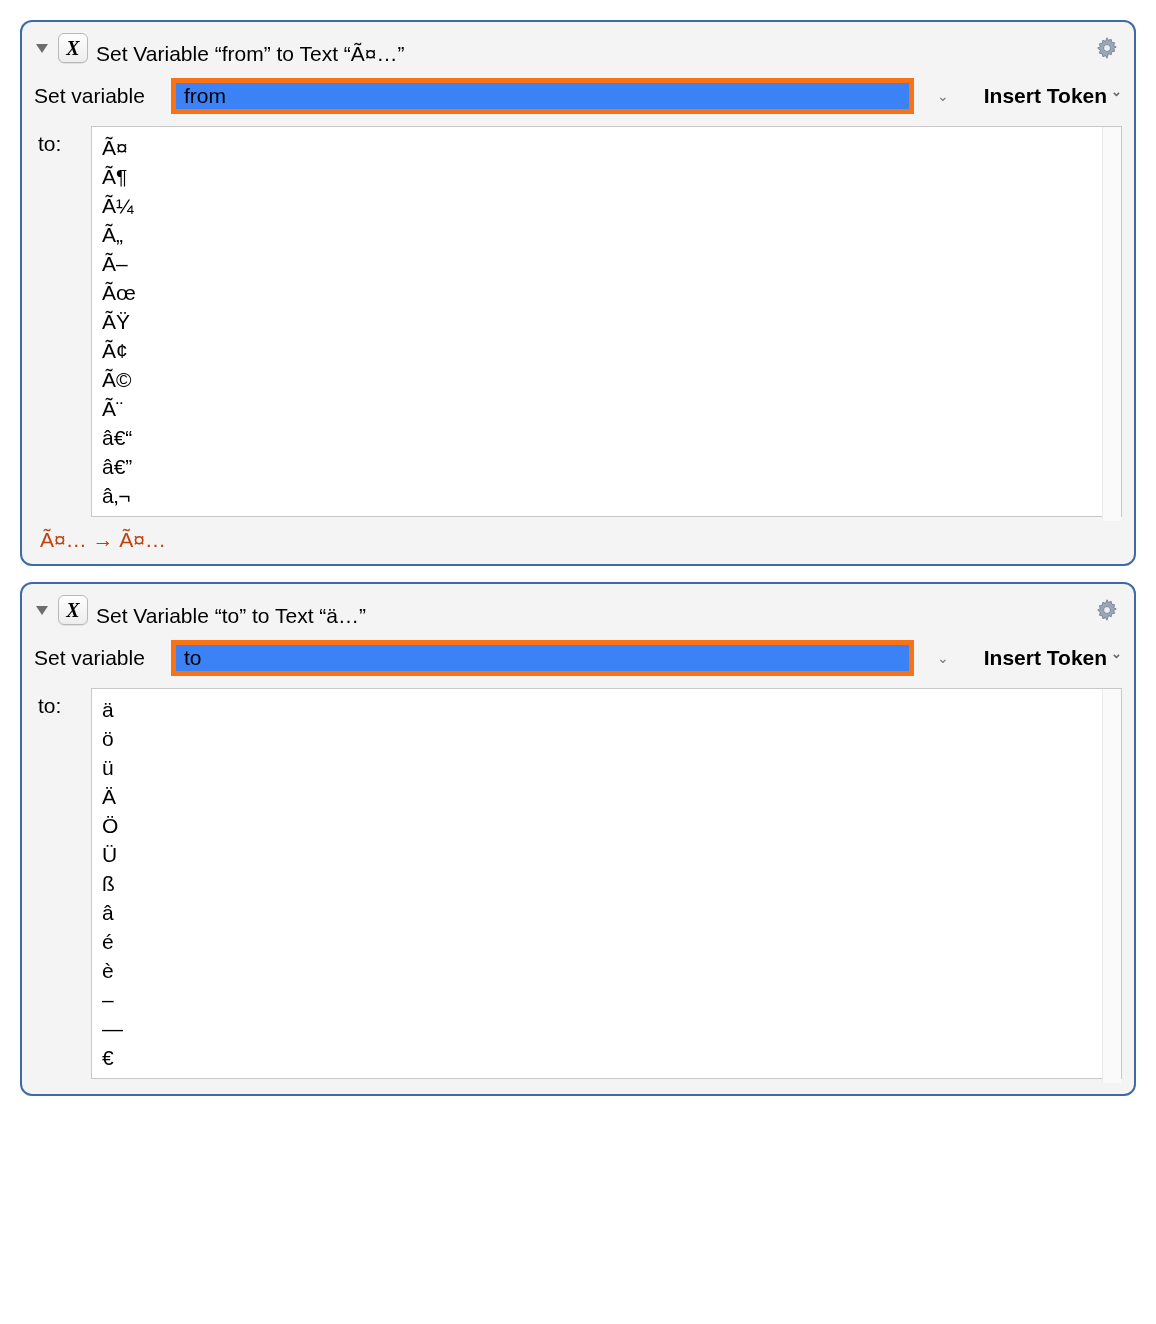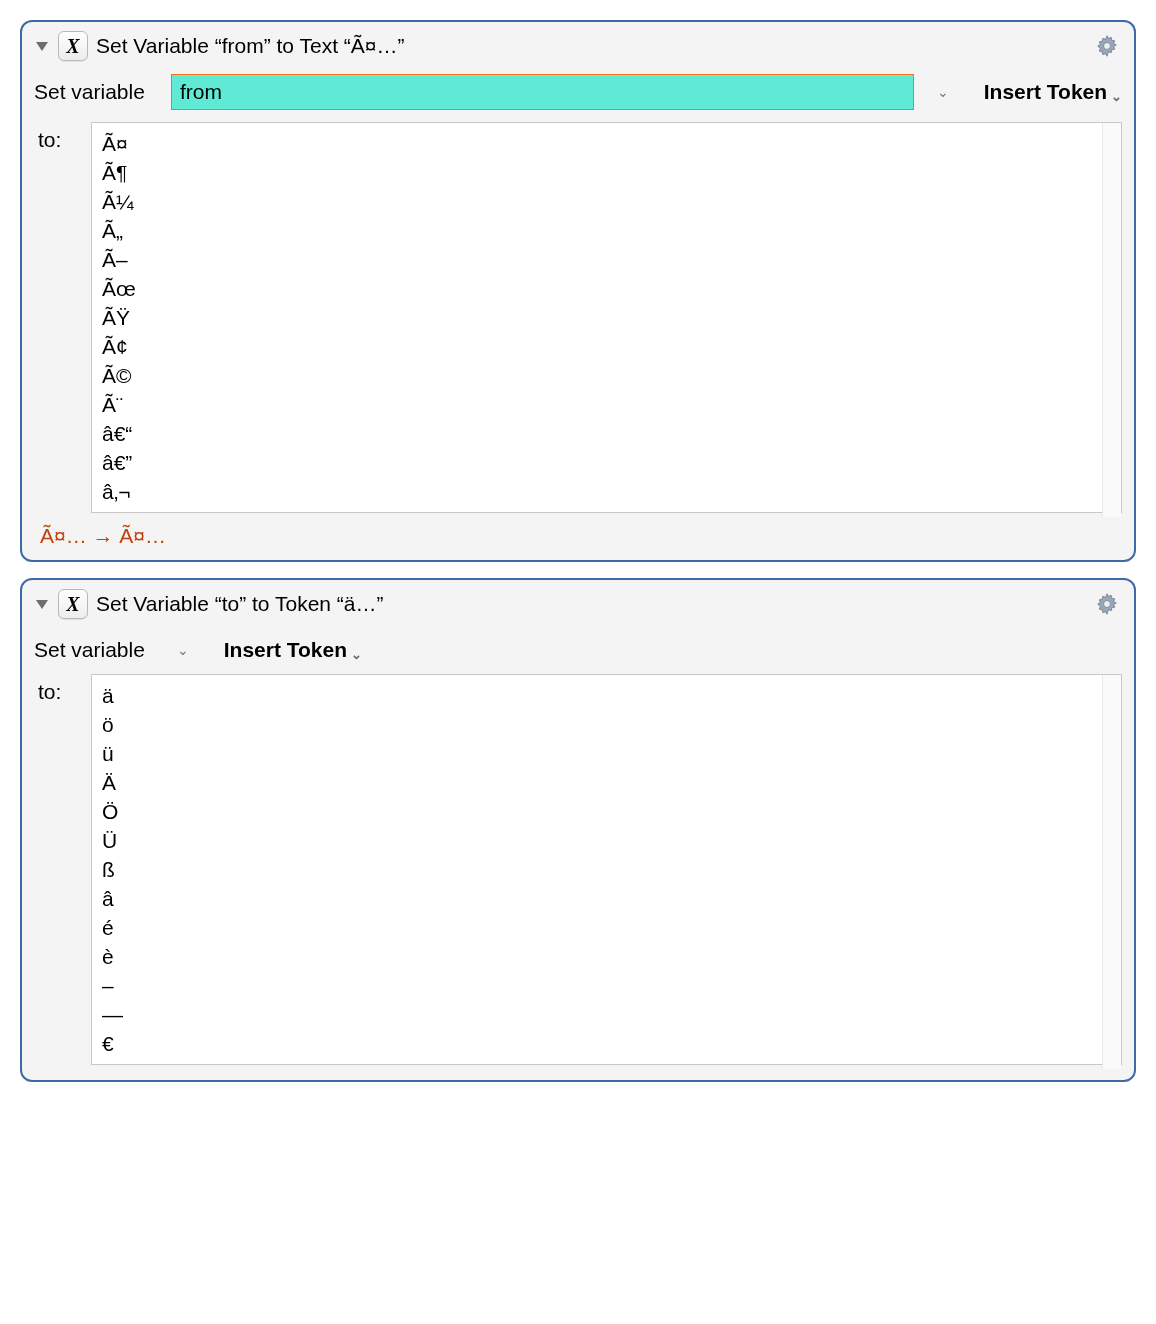--- a/index.html
+++ b/index.html
@@ -46,20 +46,21 @@
     font-family: "Snell Roundhand", "Apple Chancery", cursive;
     font-style: italic;
     font-weight: 600;
     font-size: 20px;
     box-shadow: 0 0.5px 0 rgba(0,0,0,0.15);
     flex: 0 0 auto;
   }
   .action-title {
     font-size: 21px;
     flex: 1 1 auto;
+    margin-top: 12px;
   }
   .gear {
     flex: 0 0 auto;
     margin-right: 2px;
   }
   .gear svg { display: block; }
   .row {
     display: flex;
     align-items: flex-start;
     gap: 17px;
@@ -70,37 +71,37 @@
     padding-top: 6px;
     font-size: 21px;
   }
   .row-label.to {
     min-width: 36px;
     padding-left: 4px;
   }
   .var-input {
     flex: 1 1 auto;
     height: 36px;
-    border: 1px solid #f97316;
+    border: 5px solid #f97316;
     border-radius: 0;
-    background: #5eead4;
+    background: #3b82f6;
     padding: 4px 8px;
     font-size: 21px;
     font-family: inherit;
     box-sizing: border-box;
   }
   .combo-arrow {
     font-size: 14px;
     color: #7a7a7a;
     padding: 10px 8px 0 6px;
     user-select: none;
   }
   .insert-token {
     display: flex;
-    align-items: flex-end;
+    align-items: flex-start;
     gap: 4px;
     font-weight: 700;
     font-size: 21px;
     padding-top: 6px;
     padding-left: 10px;
     white-space: nowrap;
   }
   .insert-token .chev {
     font-size: 13px;
     color: #6a6a6a;
@@ -188,34 +189,35 @@
       </div>
     </div>
 
     <div class="footer-preview">Ã¤… → Ã¤…</div>
   </div>
 
   <div class="action">
     <div class="action-header">
       <div class="disclosure"></div>
       <div class="icon-btn">X</div>
-      <div class="action-title">Set Variable “to” to Token “ä…”</div>
+      <div class="action-title">Set Variable “to” to Text “ä…”</div>
       <div class="gear">
         <svg width="26" height="26" viewBox="0 0 24 24">
           <g fill="#9aa7b8" stroke="#5f6b7a" stroke-width="0.6">
             <circle cx="12" cy="12" r="4.2" fill="#cdd7e4"></circle>
             <path d="M12 2.5l1.3 2.4 2.6-.9.5 2.7 2.7.5-.9 2.6 2.4 1.3-2.4 1.3.9 2.6-2.7.5-.5 2.7-2.6-.9L12 21.5l-1.3-2.4-2.6.9-.5-2.7-2.7-.5.9-2.6L3.4 12l2.4-1.3-.9-2.6 2.7-.5.5-2.7 2.6.9L12 2.5z" fill="#9aa7b8"></path>
             <circle cx="12" cy="12" r="3.2" fill="#e9eef5"></circle>
           </g>
         </svg>
       </div>
     </div>
 
     <div class="row">
       <div class="row-label">Set variable</div>
+      <input class="var-input" value="to" style="">
       <div class="combo-arrow">⌄</div>
       <div class="insert-token">
         <span>Insert Token</span>
         <span class="chev">⌄</span>
       </div>
     </div>
 
     <div class="row">
       <div class="row-label to">to:</div>
       <div class="textarea-wrap">

